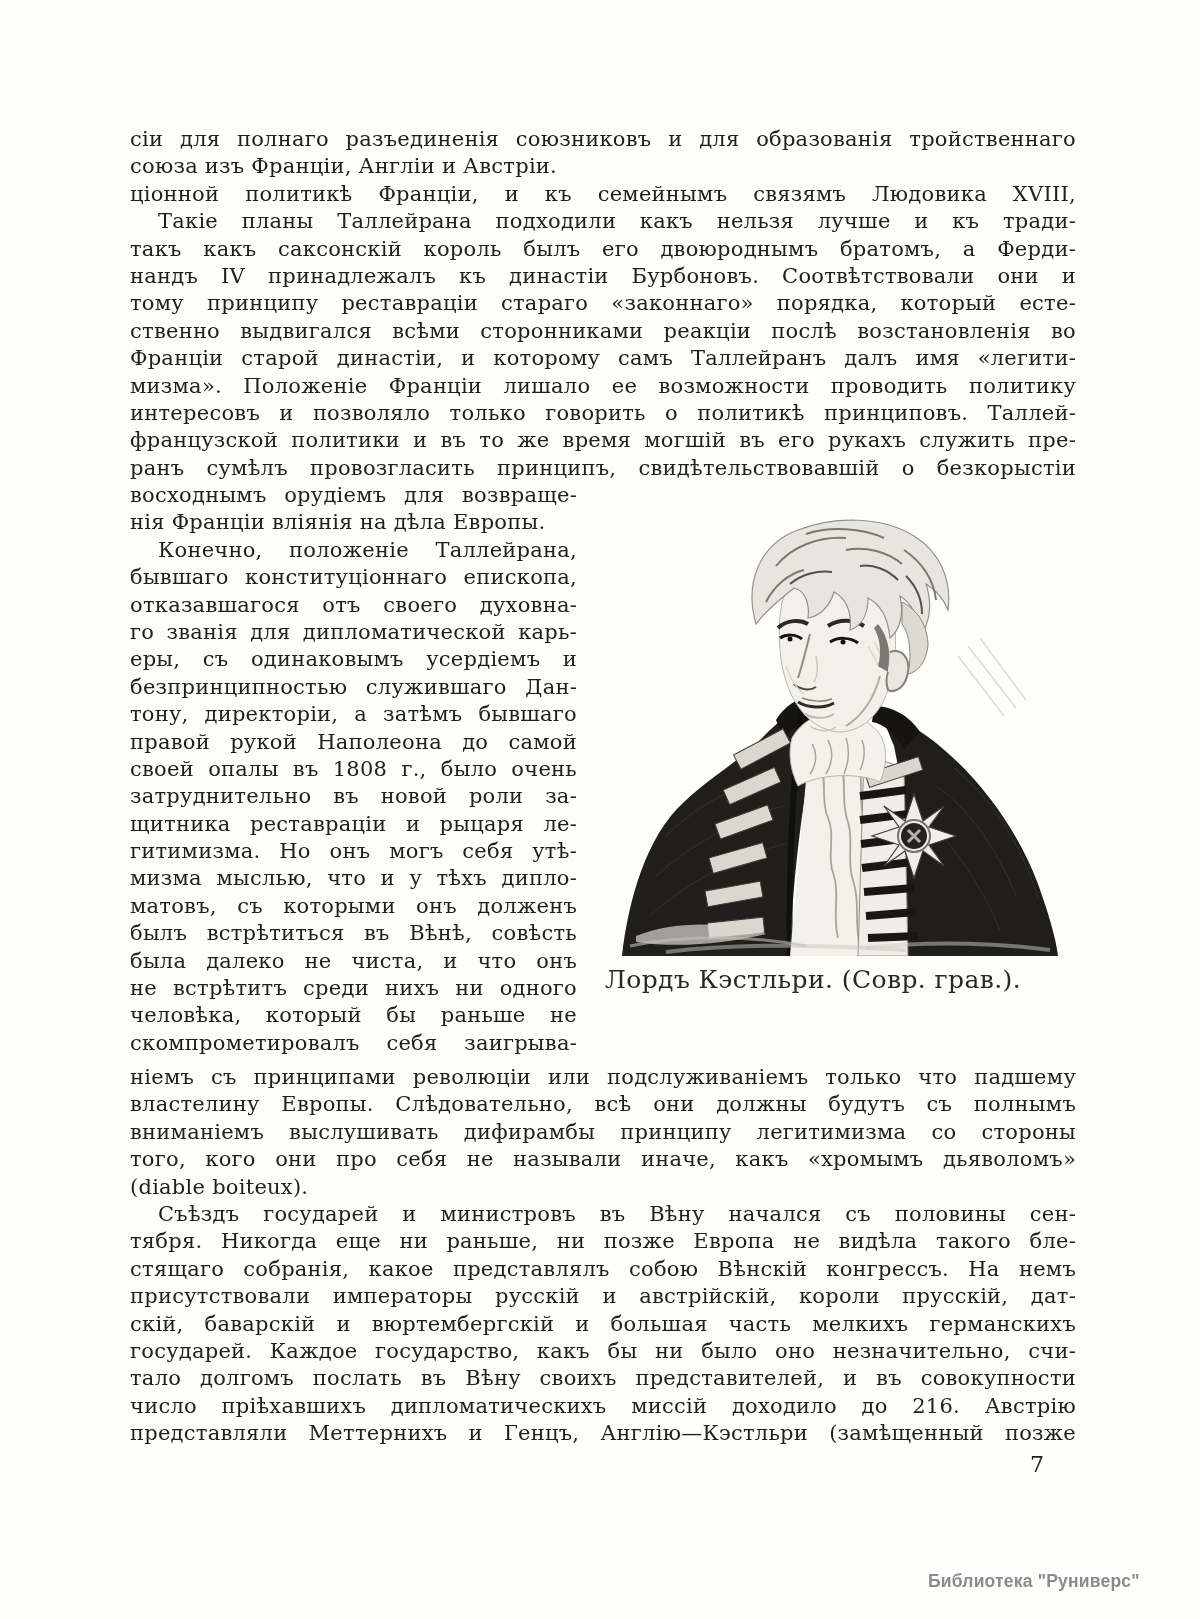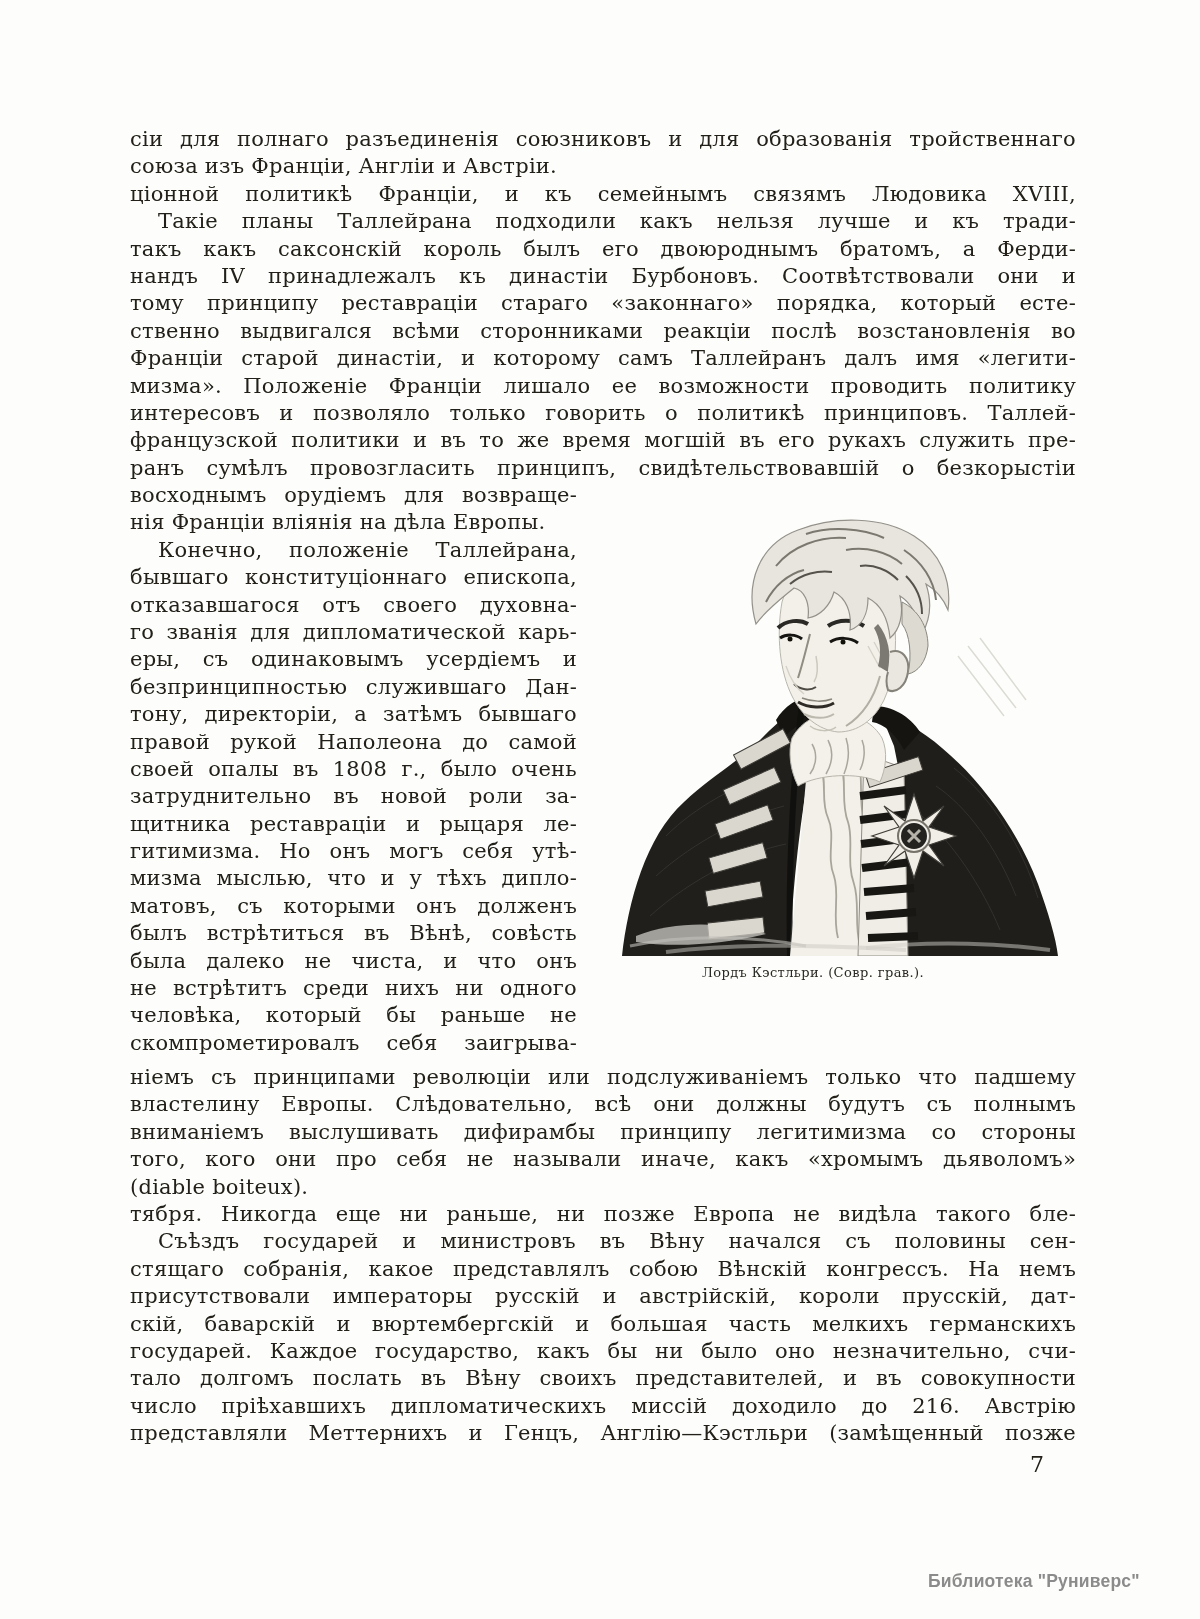--- a/index.html
+++ b/index.html
@@ -28,21 +28,21 @@
   .text-block .line.indent { text-indent: 28px; }
   .text-block .line.end { text-align: right; text-align-last: left; }
   .block-top    { left: 130px; top: 126px;  width: 946px; }
   .block-wrap   { left: 130px; top: 482px;  width: 447px; }
   .block-bottom { left: 130px; top: 1064px; width: 946px; }
 
   figure.portrait { position: absolute; left: 606px; top: 506px; width: 474px; margin: 0; }
   figure.portrait svg { display: block; }
   figure.portrait figcaption {
     margin-top: 9px;
-    font-size: 13px;
+    font-size: 25px;
     letter-spacing: 0.4px;
     text-align: center;
     transform: translateX(-30px);
     color: #2a2822;
   }
 
   .page-number {
     position: absolute;
     left: 1014px; top: 1452px; width: 46px;
     font-size: 22px; text-align: center; color: #222019;
@@ -265,22 +265,22 @@
       <div class="line">человѣка, который бы раньше не</div>
       <div class="line">скомпрометировалъ себя заигрыва-</div>
     </div>
 
   <div class="text-block block-bottom">
       <div class="line">ніемъ съ принципами революціи или подслуживаніемъ только что падшему</div>
       <div class="line">властелину Европы. Слѣдовательно, всѣ они должны будутъ съ полнымъ</div>
       <div class="line">вниманіемъ выслушивать дифирамбы принципу легитимизма со стороны</div>
       <div class="line">того, кого они про себя не называли иначе, какъ «хромымъ дьяволомъ»</div>
       <div class="line end">(diable boiteux).</div>
+      <div class="line indent">Съѣздъ государей и министровъ въ Вѣну начался съ половины сен-</div>
       <div class="line">тября. Никогда еще ни раньше, ни позже Европа не видѣла такого бле-</div>
-      <div class="line indent">Съѣздъ государей и министровъ въ Вѣну начался съ половины сен-</div>
       <div class="line">стящаго собранія, какое представлялъ собою Вѣнскій конгрессъ. На немъ</div>
       <div class="line">присутствовали императоры русскій и австрійскій, короли прусскій, дат-</div>
       <div class="line">скій, баварскій и вюртембергскій и большая часть мелкихъ германскихъ</div>
       <div class="line">государей. Каждое государство, какъ бы ни было оно незначительно, счи-</div>
       <div class="line">тало долгомъ послать въ Вѣну своихъ представителей, и въ совокупности</div>
       <div class="line">число пріѣхавшихъ дипломатическихъ миссій доходило до 216. Австрію</div>
       <div class="line">представляли Меттернихъ и Генцъ, Англію—Кэстльри (замѣщенный позже</div>
     </div>
 
   <div class="page-number">7</div>

